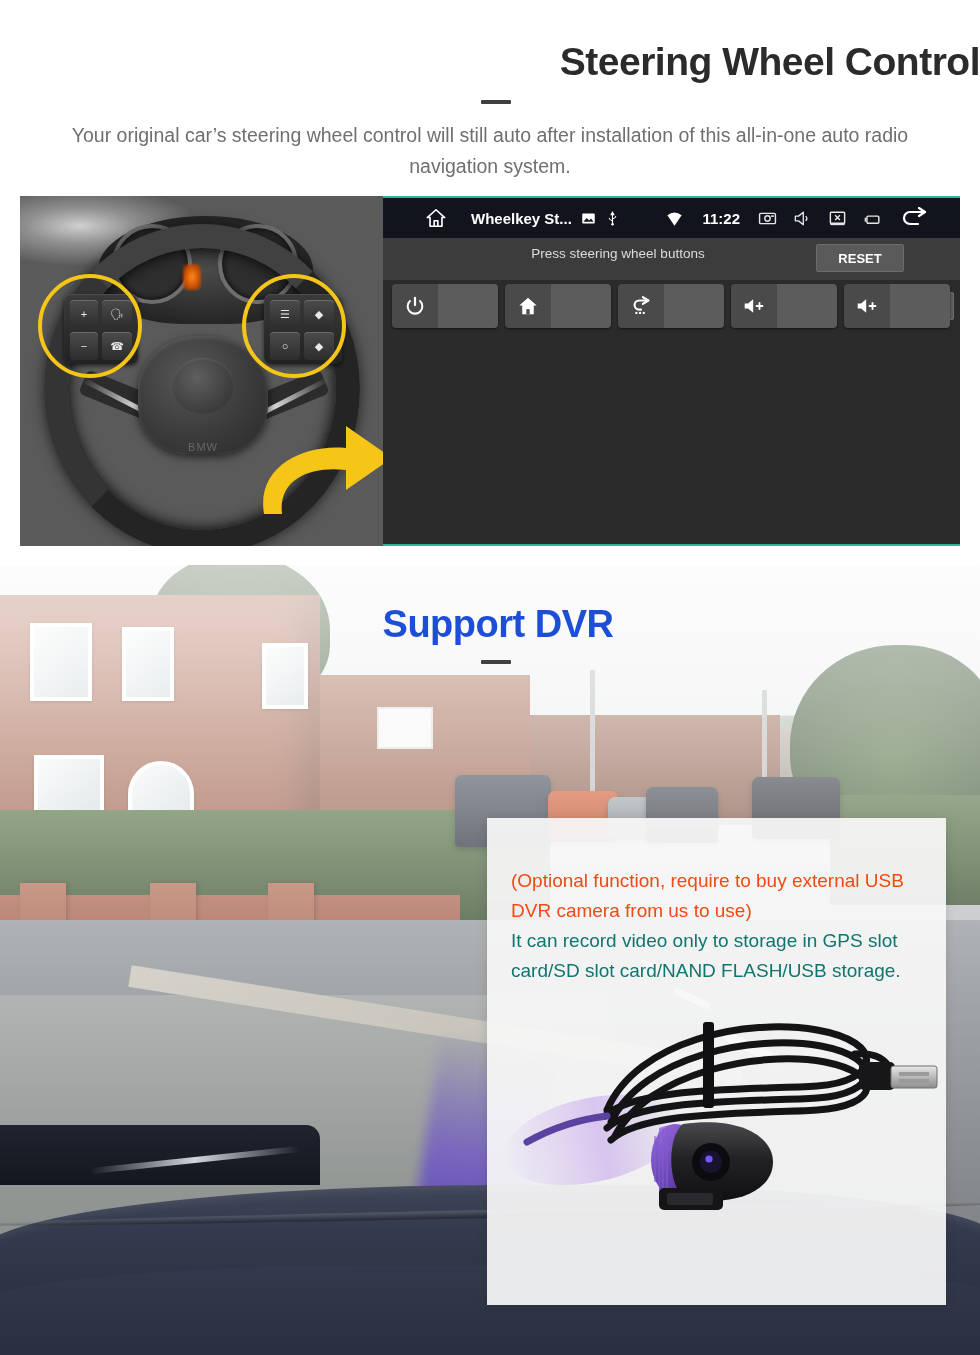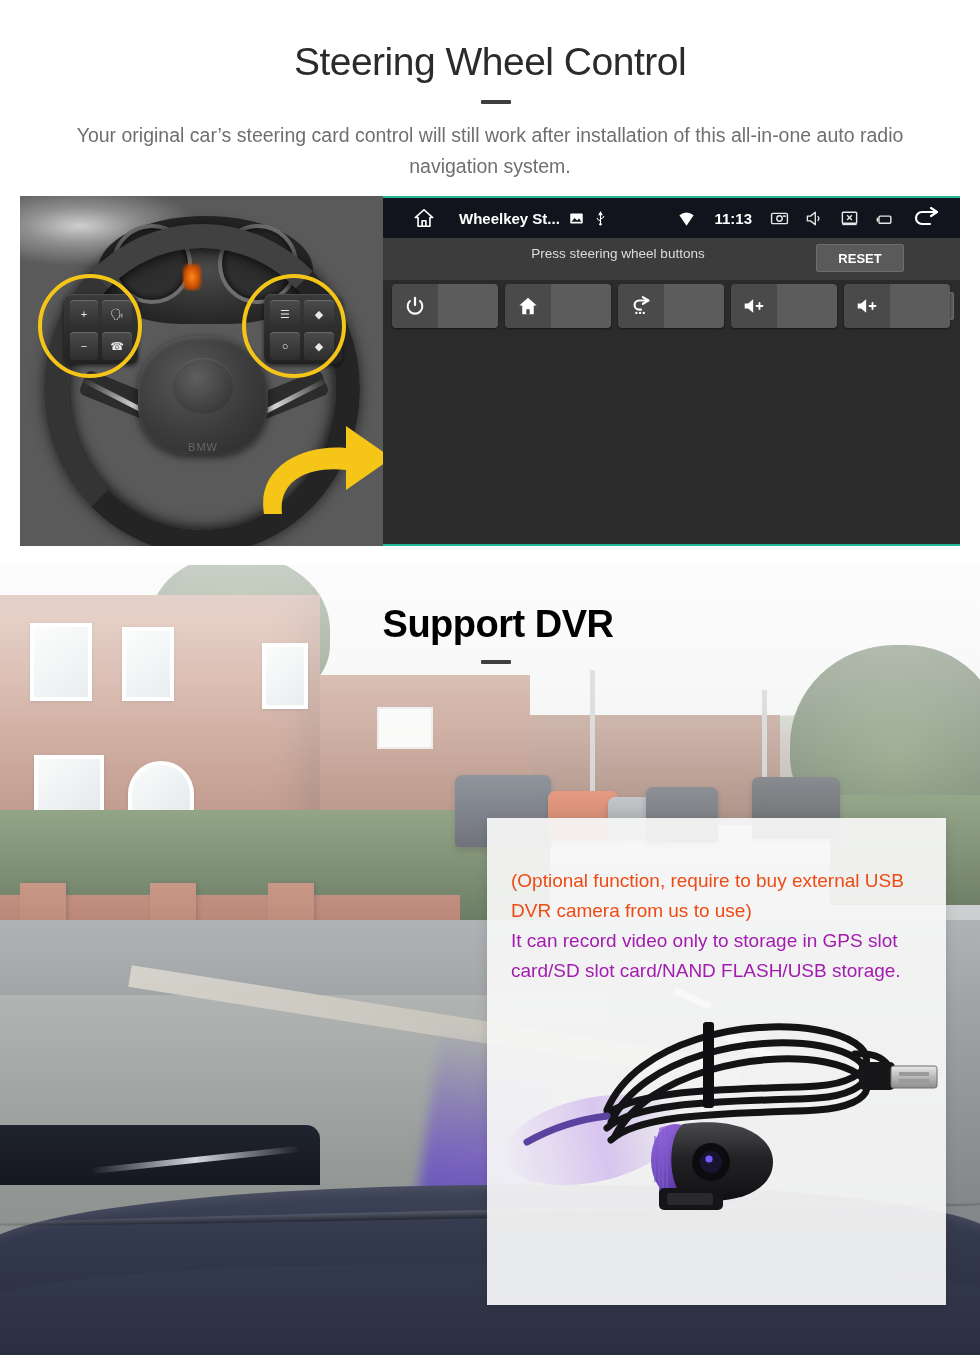--- a/index.html
+++ b/index.html
@@ -9,22 +9,22 @@
     background:#ffffff;
     position:relative;
     overflow:hidden;
   }
 
   
   #section-swc { position:absolute; left:0; top:0; width:980px; height:560px; background:#fff; }
 
   .swc-title {
     position:absolute; left:0; top:40px; width:980px;
-    text-align:center;
-    font-size:39px; font-weight:normal; letter-spacing:-0.5px;
+    text-align:right;
+    font-size:39px; font-weight:bold; letter-spacing:-0.5px;
     color:#2b2b2b;
     font-family:"Liberation Sans", sans-serif;
   }
   .title-rule {
     position:absolute; left:481px; top:100px; width:30px; height:4px;
     background:#3f3f3f; border-radius:1px;
   }
   .swc-sub {
     position:absolute; left:40px; top:120px; width:900px;
     text-align:center; line-height:31px;
@@ -131,21 +131,21 @@
   
   #hu-panel {
     position:absolute; left:383px; top:196px; width:577px; height:350px;
     background:#2b2b2b; overflow:hidden;
     border-top:2px solid #25b79a;
     border-bottom:2px solid #25b79a;
   }
   #hu-statusbar {
     position:absolute; left:0; top:0; width:577px; height:40px;
     background:#11141c;
-    display:flex; align-items:center; padding:0 16px;
+    display:flex; align-items:center; padding:0 28px;
   }
   .hu-home-ic { width:26px; height:22px; margin-left:12px; }
   .hu-title {
     color:#fff; font-size:15px; font-weight:bold; margin-left:22px;
     white-space:nowrap;
   }
   .hu-mini { margin-left:9px; width:15px; height:15px; }
   .hu-spacer { flex:1; }
   .hu-clock { color:#fff; font-size:15px; font-weight:bold; margin:0 10px; }
   .hu-ic { width:19px; height:19px; margin:0 8px; }
@@ -309,58 +309,58 @@
     transform:rotate(-6deg); border-radius:3px;
   }
   .blue-glare {
     position:absolute; left:415px; top:470px; width:120px; height:360px;
     background:linear-gradient(180deg, rgba(95,60,215,.0) 0%, rgba(95,55,220,.55) 35%, rgba(60,40,190,.75) 70%, rgba(40,30,140,.3) 100%);
     transform:rotate(8deg); filter:blur(6px);
   }
 
   .dvr-title {
     position:absolute; left:0; top:38px; width:980px; text-align:center;
-    font-size:38px; font-weight:bold; color:#000000; letter-spacing:-0.5px;padding-left:16px;
+    font-size:38px; font-weight:bold; color:#1d4ed8; letter-spacing:-0.5px;padding-left:16px;
   }
   .dvr-rule {
     position:absolute; left:481px; top:95px; width:30px; height:4px;
     background:#3f3f3f; border-radius:1px;
   }
 
   
   #dvr-card {
     position:absolute; left:487px; top:253px; width:459px; height:487px;
     background:rgba(248,248,248,.93);
     box-shadow:0 2px 10px rgba(0,0,0,.12);
     overflow:hidden;
   }
   .card-text { position:absolute; left:24px; top:48px; width:418px; }
   .card-text .warn {
     color:#ee4b14; font-size:19px; line-height:30px;
   }
   .card-text .body {
-    color:#a21caf; font-size:19px; line-height:30px;
+    color:#0f766e; font-size:19px; line-height:30px;
   }
   
   #cam-art { position:absolute; left:0px; top:172px; width:459px; height:245px; }
   .opt-btn {
     position:absolute; left:121px; top:435px; width:215px; height:40px;
     border:1px solid #b5b5b5; background:#fdfdfd;
     color:#ee4b14; font-size:19px;
     display:flex; align-items:center; justify-content:center;
   }
 </style>
 </head>
 <body>
 
 <div id="section-swc">
 
   <div class="swc-title">Steering Wheel Control</div>
   <div class="title-rule"></div>
-  <div class="swc-sub">Your original car’s steering card control will still work after installation of this all-in-one auto radio navigation system.</div>
+  <div class="swc-sub">Your original car’s steering wheel control will still auto after installation of this all-in-one auto radio navigation system.</div>
 
   <div id="swc-photo">
     <div class="ph-bg"></div>
     <div class="ph-cluster"></div>
     <div class="ph-dial d1"></div>
     <div class="ph-dial d2"></div>
     <div class="ph-warn"></div>
 
     <div class="ph-rim"></div>
     <div class="ph-rim-hl"></div>
@@ -407,21 +407,21 @@
         <path d="M12 2 l2.2 4 h-4.4 Z M12 5 v16" stroke="#fff" stroke-width="1.8" fill="#fff"></path>
         <circle cx="12" cy="21" r="2" fill="#fff"></circle>
         <path d="M12 13 l5-3 v-2 M12 16 l-5-3 v-2" stroke="#fff" stroke-width="1.6" fill="none"></path>
       </svg>
 
       <span class="hu-spacer"></span>
 
       <svg class="hu-ic" viewBox="0 0 24 24">
         <path d="M3 8 Q12 1 21 8 L12 21 Z" fill="#fff"></path>
       </svg>
-      <span class="hu-clock">11:13</span>
+      <span class="hu-clock">11:22</span>
       <svg class="hu-ic" viewBox="0 0 24 24">
         <rect x="2" y="5.5" width="20" height="13" rx="1.6" fill="none" stroke="#e6e6e6" stroke-width="1.8"></rect>
         <circle cx="12" cy="12" r="3.4" fill="none" stroke="#e6e6e6" stroke-width="1.8"></circle>
         <rect x="16.5" y="8" width="3.5" height="2" fill="#e6e6e6"></rect>
       </svg>
       <svg class="hu-ic" viewBox="0 0 24 24">
         <path d="M3 9 h4 L13 4 v16 L7 15 H3 Z" fill="none" stroke="#e6e6e6" stroke-width="1.7" stroke-linejoin="round"></path>
         <path d="M16 9 Q19 12 16 15" fill="none" stroke="#e6e6e6" stroke-width="1.7"></path>
       </svg>
       <svg class="hu-ic" viewBox="0 0 24 24">

